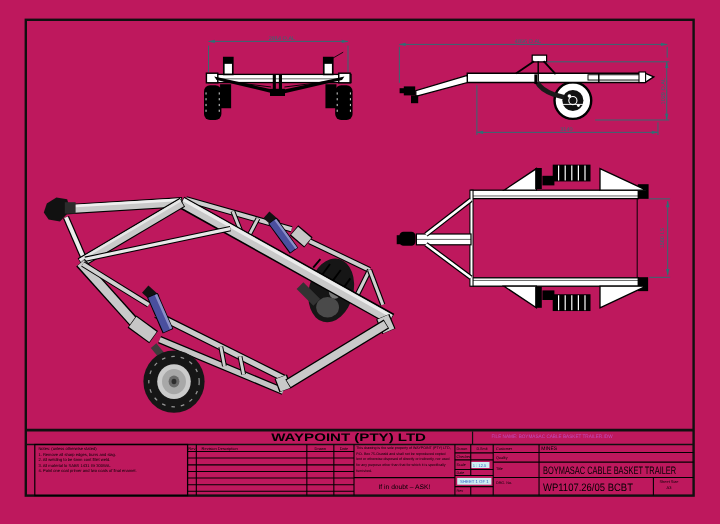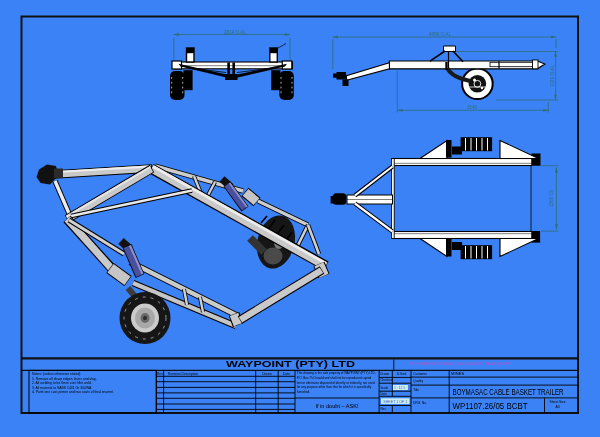--- a/index.html
+++ b/index.html
@@ -1,16 +1,16 @@
 <!DOCTYPE html>
 <html><head>
 <meta charset="utf-8">
 <style>
 html,body{margin:0;padding:0;background:#fff;}
-#page{position:relative;width:600px;height:437px;background:#3b82f6;overflow:hidden;}
+#page{position:relative;width:600px;height:437px;background:#be185d;overflow:hidden;}
 svg{position:absolute;left:0;top:0;}
 text{font-family:"Liberation Sans",sans-serif;}
 </style>
 </head>
 <body>
 <div id="page">
 <svg width="600" height="437" viewBox="0 0 600 437">
 <defs>
 <marker id="ae" markerWidth="7" markerHeight="6" refX="6" refY="3" orient="auto" markerUnits="userSpaceOnUse">
           <path d="M6.5,3 L0.8,1.6 L0.8,4.4 Z" fill="#2e6f74"></path>

